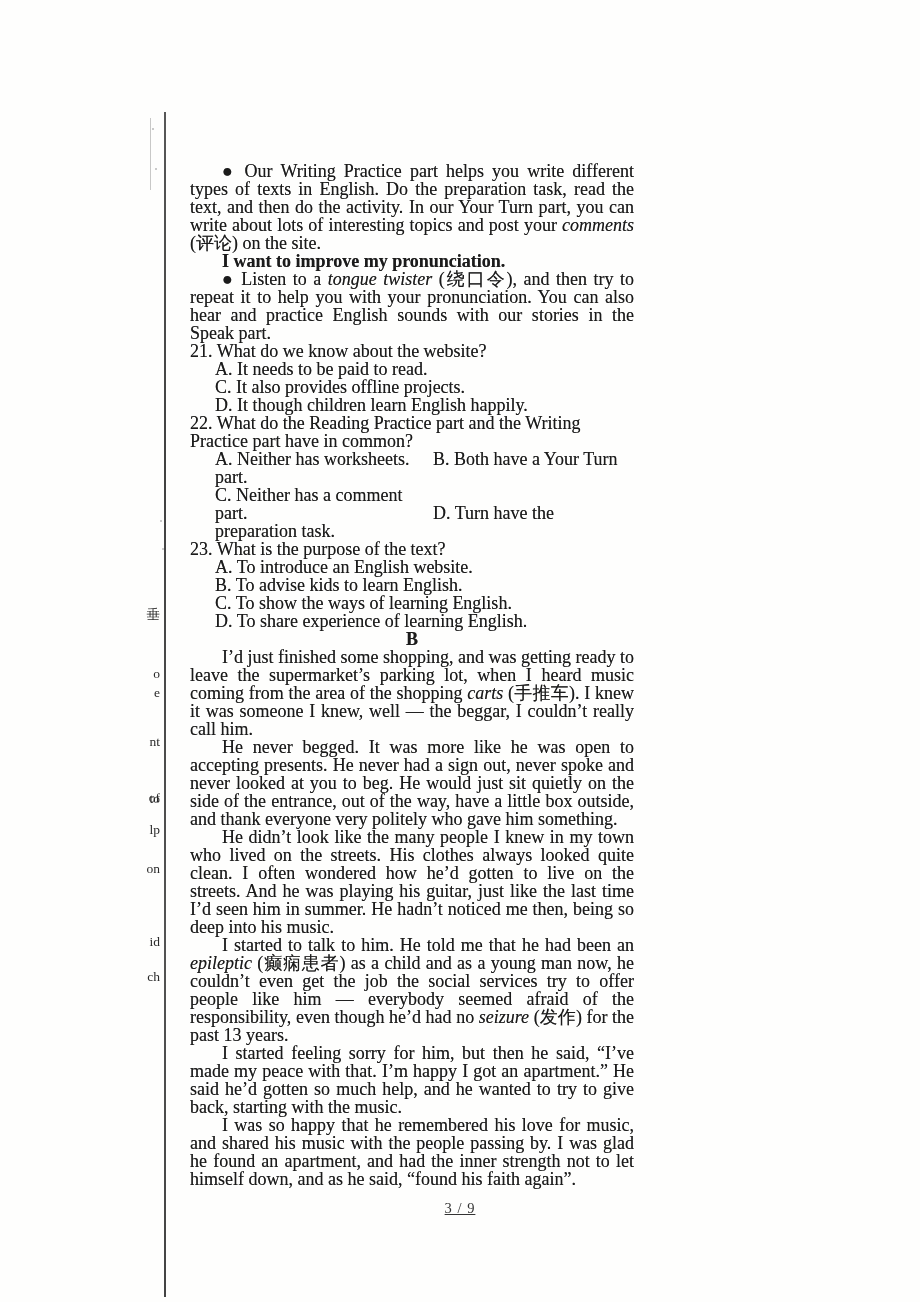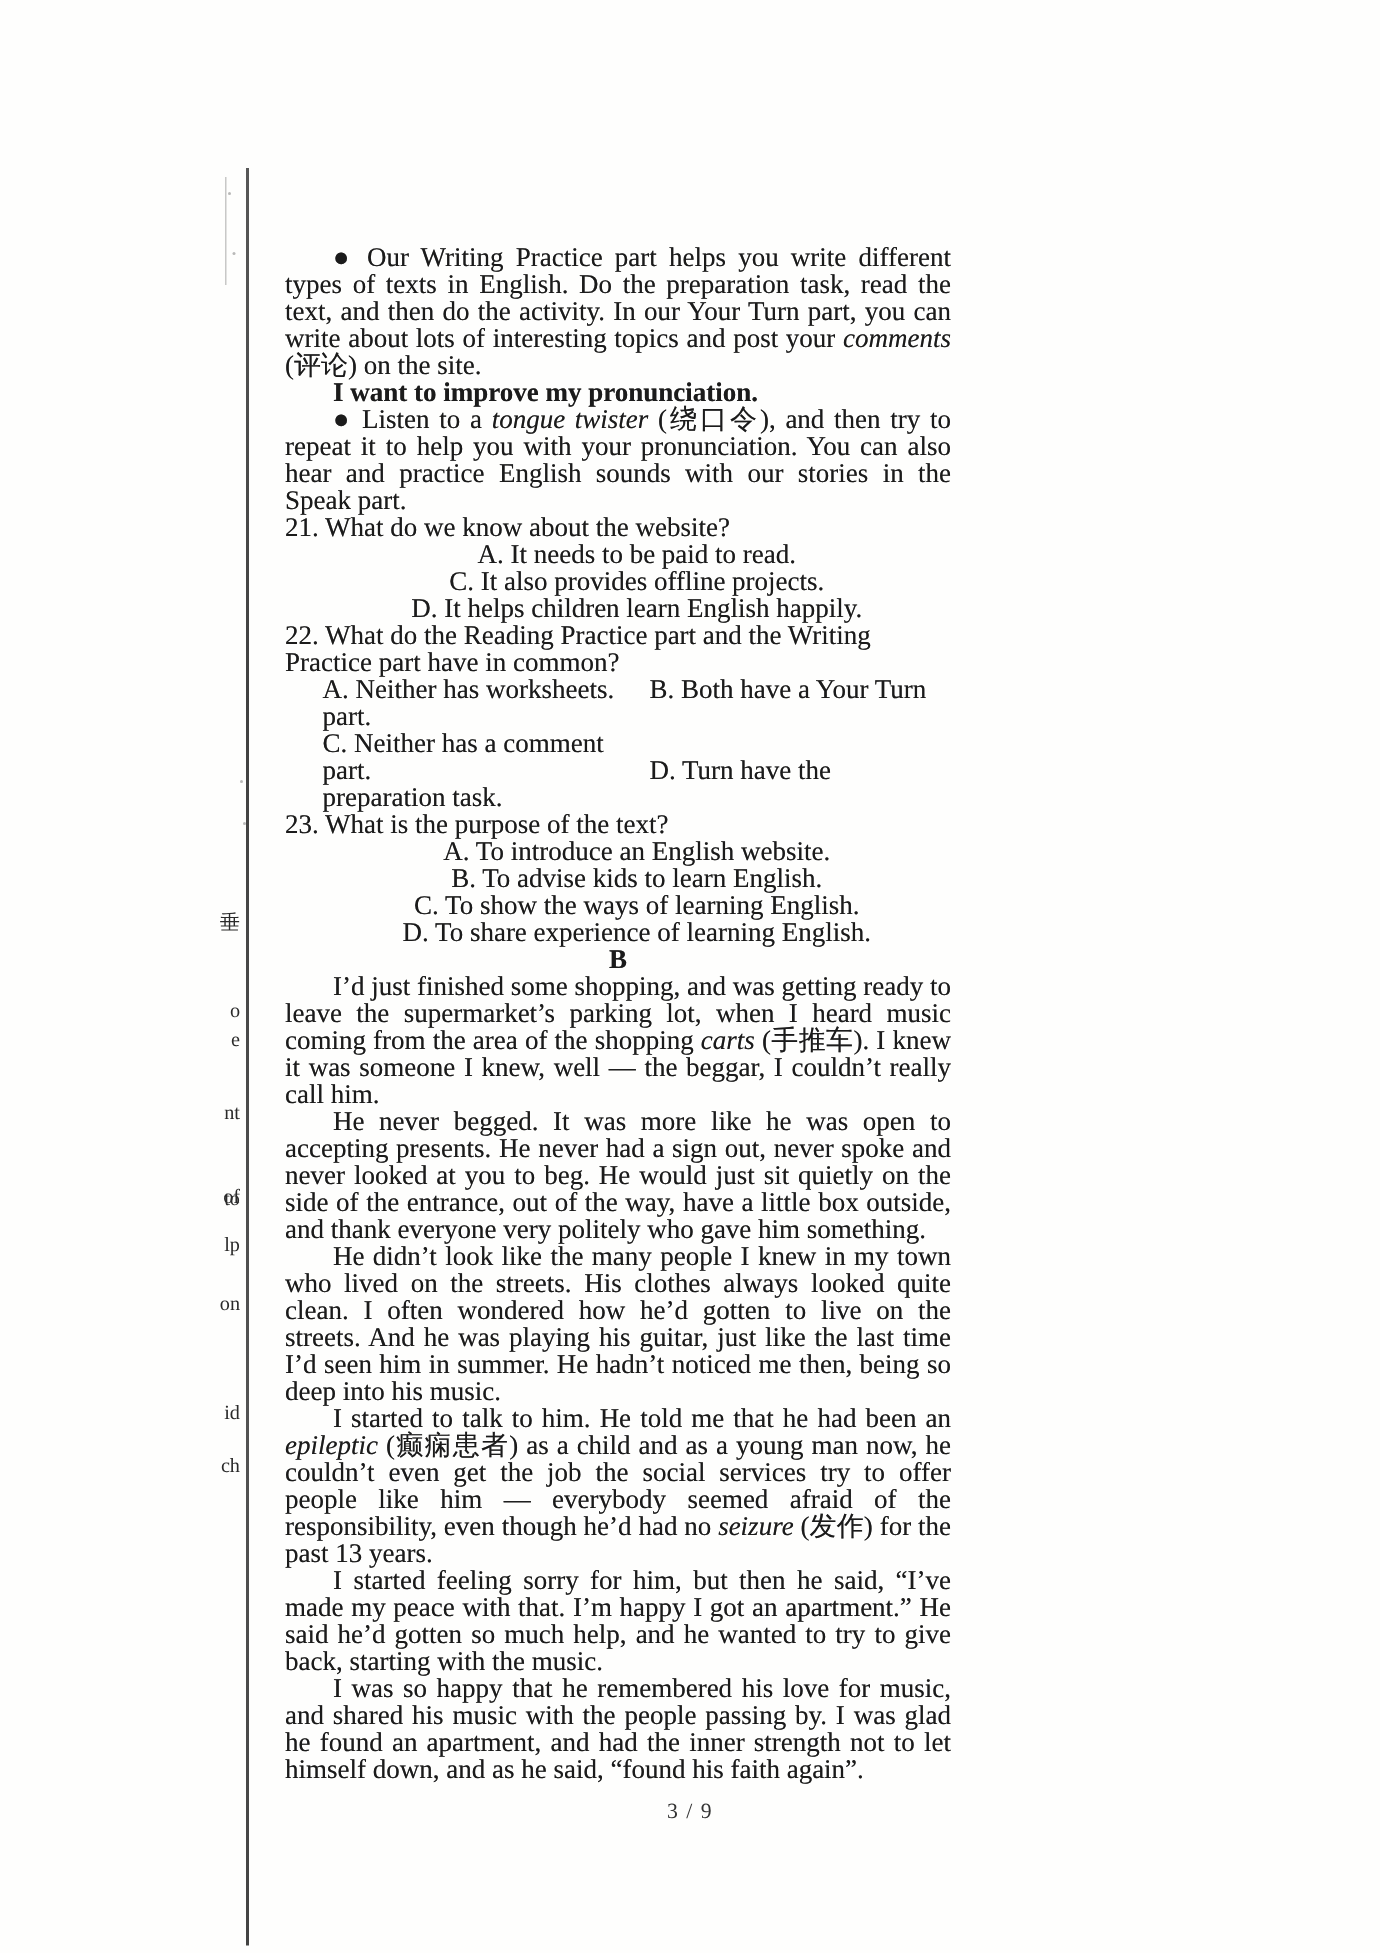--- a/index.html
+++ b/index.html
@@ -26,32 +26,33 @@
   .content {
     position: absolute; left: 190px; top: 162px; width: 444px;
     font-size: 18px; line-height: 18px;
     text-align: justify;
     text-shadow: 0 0 .3px rgba(0,0,0,.55);
   }
   .indent { text-indent: 32px; }
   .bold { font-weight: 700; }
   .italic { font-style: italic; }
   .stem { text-align: left; }
-  .opt { padding-left: 25px; text-align: center; }
+  .opt { padding-left: 25px; text-align: left; }
   .optrow { padding-left: 25px; text-align: left; }
   .optcell { display: inline-block; width: 218px; }
   .secb { text-align: center; font-weight: 700; }
   .frag {
     position: absolute; left: 126px; width: 34px;
     text-align: right; font-size: 13.5px; color: #2a2a2a;
   }
   .footer {
     position: absolute; left: 0; top: 1200px; width: 920px;
     text-align: center; font-size: 14.5px; color: #333;
     letter-spacing: 1px;
+    text-decoration: underline;
   }
 </style>
 </head>
 <body>
 
 <div class="page">
 
   <div class="scan-edge"></div>
   <div class="scan-edge-faint"></div>
   <div class="speck" style="left:152px; top:128px;"></div>
@@ -75,21 +76,21 @@
     <div class="indent"><span>● Our Writing Practice part helps you write different types of texts in English. Do the preparation task, read the text, and then do the activity. In our Your Turn part, you can write about lots of interesting topics and post your </span><span class="italic">comments</span><span> (评论) on the site.</span></div>
 
     <div class="indent bold">I want to improve my pronunciation.</div>
 
     <div class="indent"><span>● Listen to a </span><span class="italic">tongue twister</span><span> (绕口令), and then try to repeat it to help you with your pronunciation. You can also hear and practice English sounds with our stories in the Speak part.</span></div>
 
     <div>
       <div class="stem">21. What do we know about the website?</div>
       <div class="opt">A. It needs to be paid to read.</div>
       <div class="opt">C. It also provides offline projects.</div>
-      <div class="opt">D. It helps children learn English happily.</div>
+      <div class="opt">D. It though children learn English happily.</div>
     </div>
 
     <div>
       <div class="stem">22. What do the Reading Practice part and the Writing Practice part have in common?</div>
       <div class="optrow">
         <span class="optcell">A. Neither has worksheets.</span><span>B. Both have a Your Turn part.</span>
       </div>
       <div class="optrow">
         <span class="optcell">C. Neither has a comment part.</span><span>D. Turn have the preparation task.</span>
       </div>

